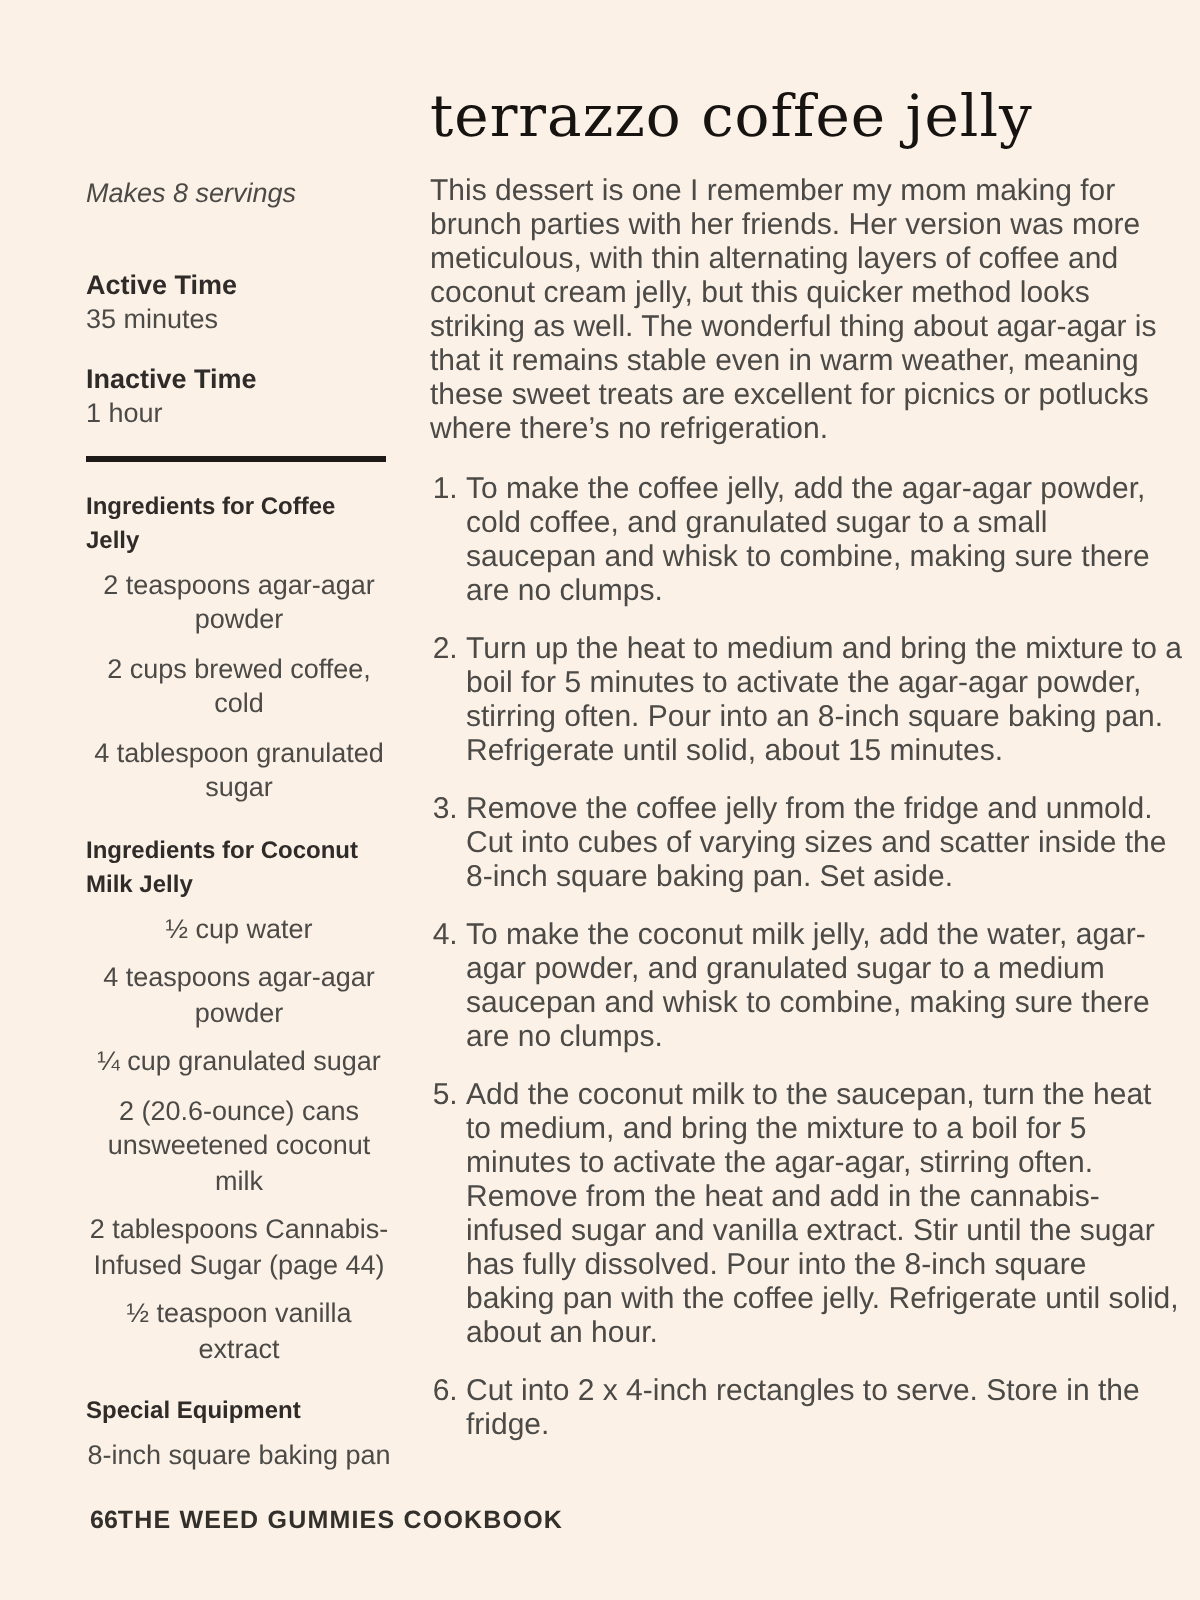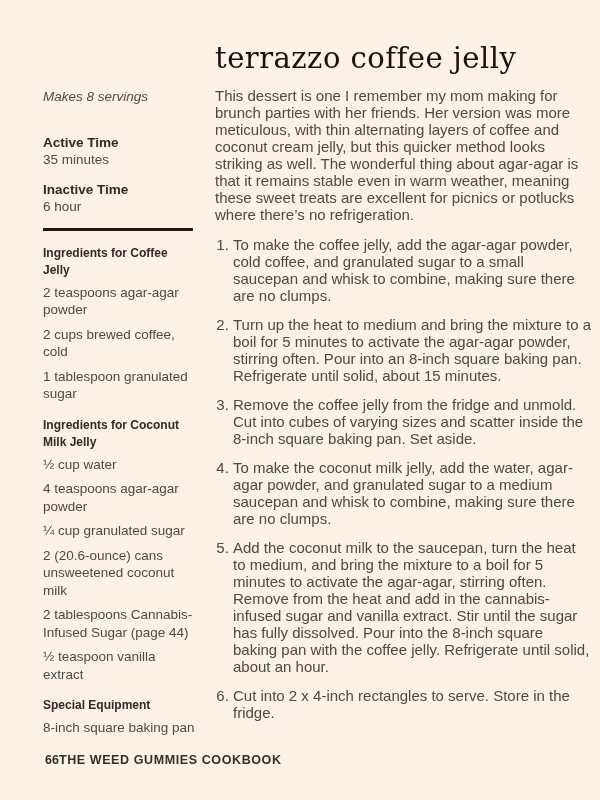--- a/index.html
+++ b/index.html
@@ -38,21 +38,21 @@
     width: 150px;
   }
   .ing-section { margin-bottom: 14px; }
   .ing-section h3 {
     font-size: 12px;
     line-height: 17.5px;
     font-weight: bold;
     color: #2f2b28;
     margin-bottom: 4px;
   }
-  .ing-section ul { list-style: none; }
+  .ing-section ul { list-style: none; text-align: center; }
   .ing-section li { margin-bottom: 7px; }
   .ing-section li:last-child { margin-bottom: 0; }
   
   .main {
     position: absolute;
     left: 215px;
     top: 42px;
     width: 376px;
     color: #4c4a47;
   }
@@ -99,31 +99,31 @@
   <aside class="sidebar">
     <p class="servings">Makes 8 servings</p>
 
     <div class="time-block">
       <p class="label">Active Time</p>
       <p class="value">35 minutes</p>
     </div>
 
     <div class="time-block">
       <p class="label">Inactive Time</p>
-      <p class="value">6 hour</p>
+      <p class="value">1 hour</p>
     </div>
 
     <div class="divider"></div>
 
     <section class="ing-section">
       <h3>Ingredients for Coffee Jelly</h3>
       <ul>
           <li>2 teaspoons agar-agar powder</li>
           <li>2 cups brewed coffee, cold</li>
-          <li>1 tablespoon granulated sugar</li>
+          <li>4 tablespoon granulated sugar</li>
         </ul>
     </section>
 
     <section class="ing-section">
       <h3>Ingredients for Coconut Milk Jelly</h3>
       <ul>
           <li>½ cup water</li>
           <li>4 teaspoons agar-agar powder</li>
           <li>¼ cup granulated sugar</li>
           <li>2 (20.6-ounce) cans unsweetened coconut milk</li>

